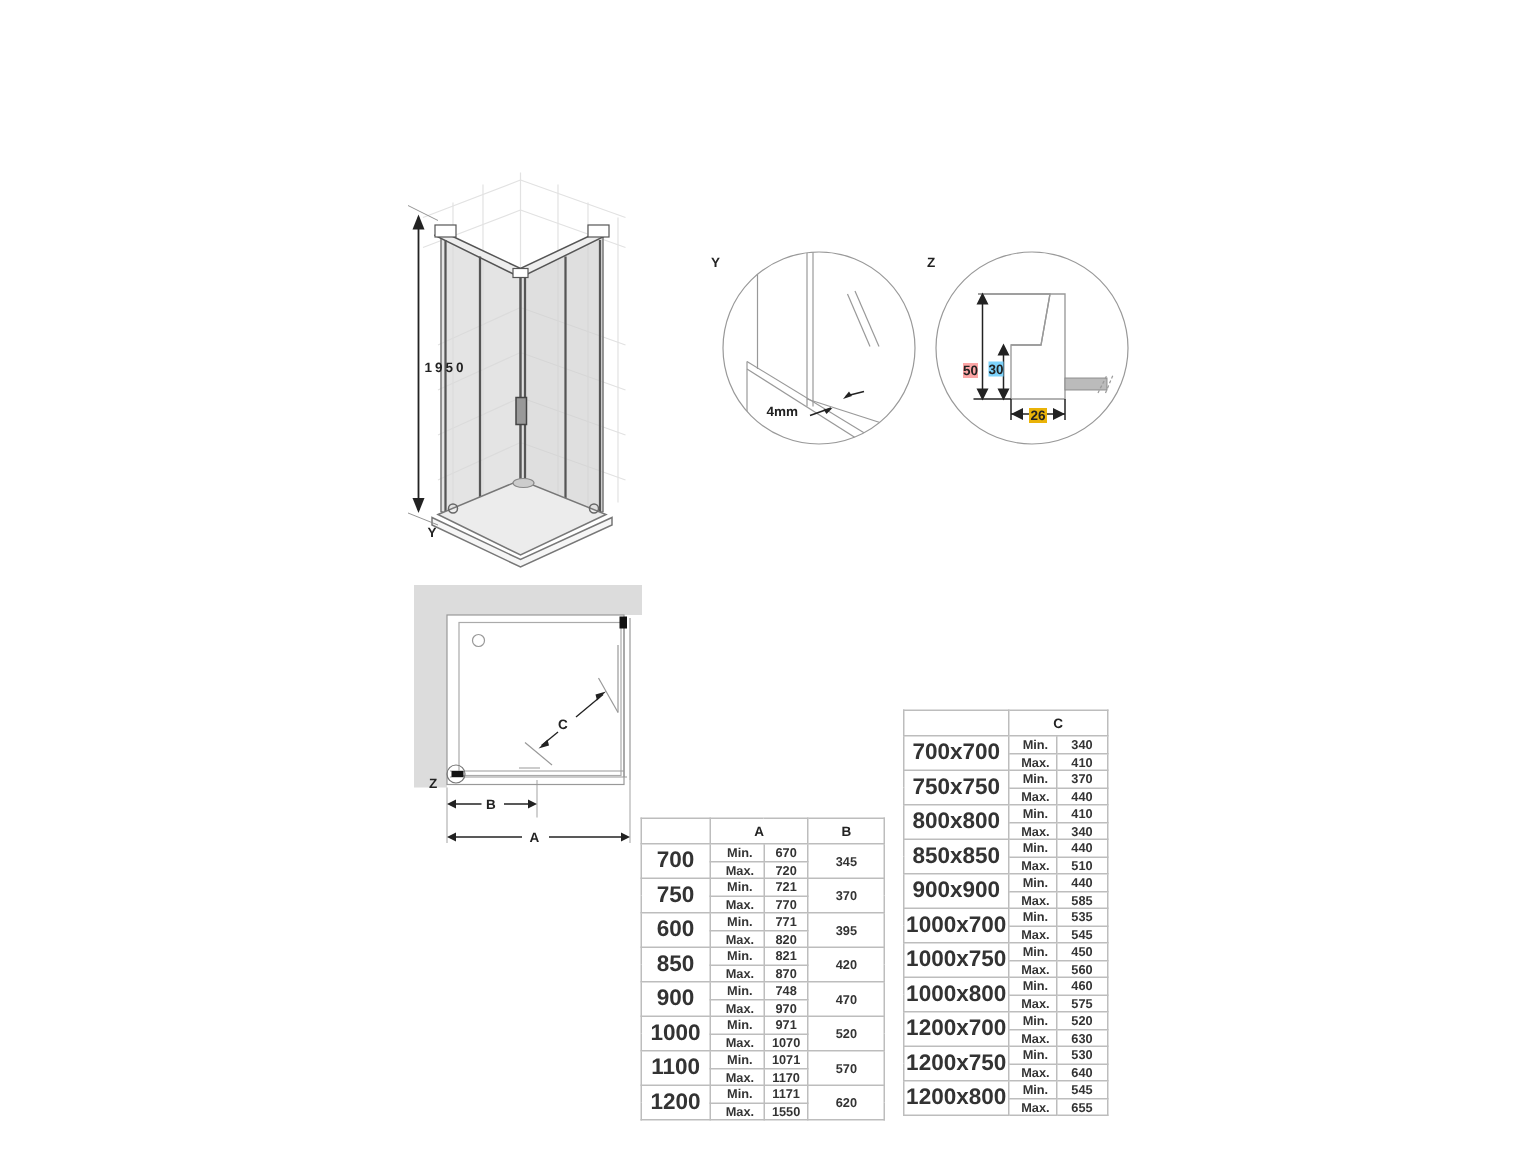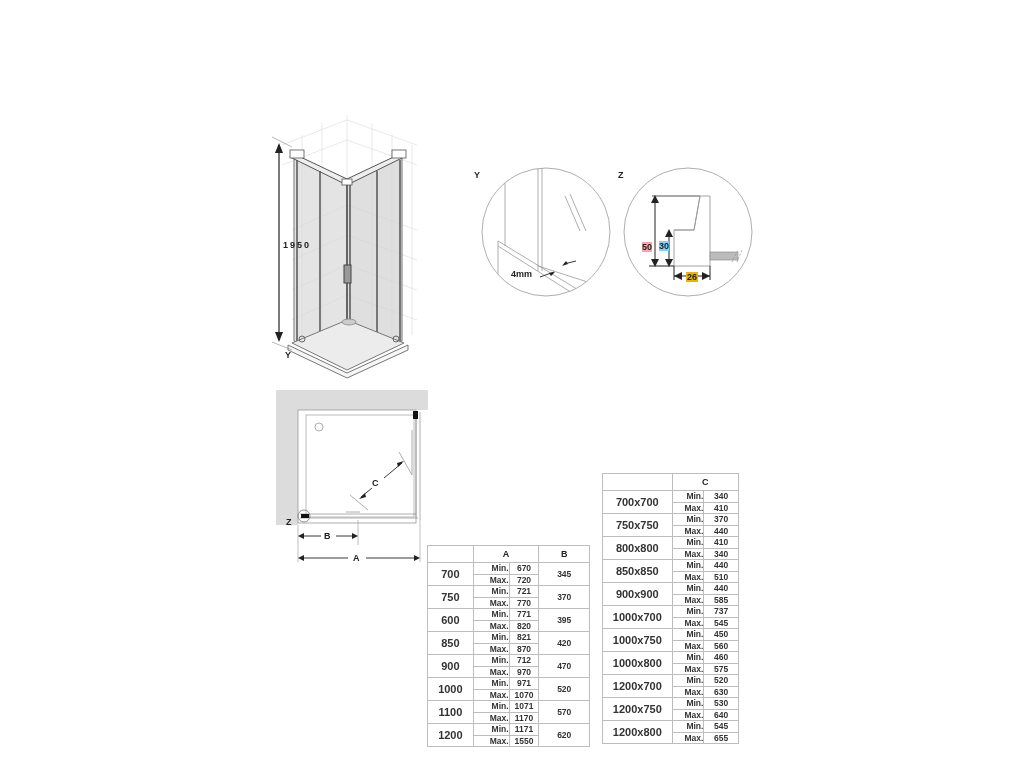--- a/index.html
+++ b/index.html
@@ -2,22 +2,22 @@
 <html><head>
 <meta charset="utf-8">
 <style>
   html, body { margin:0; padding:0; background:#ffffff; }
   body { width:1024px; height:768px; position:relative; overflow:hidden; font-family:"Liberation Sans", sans-serif; color:#222; }
   .abs { position:absolute; }
   .lbl { position:absolute; font-family:"Liberation Sans", sans-serif; font-weight:bold; font-size:9px; color:#222; }
   table.spec { position:absolute; border-collapse:collapse; font-family:"Liberation Sans", sans-serif; font-weight:bold; font-size:8.5px; color:#333; }
   table.spec td { border:1px solid #bdbdbd; padding:0; text-align:center; height:10.5px; line-height:10px; }
   table.spec td.hdr { height:16px; font-size:9px; color:#222; }
-  table.spec td.size { font-size:11px; }
-  table.spec td.mm { text-align:right; padding-left:4px; }
+  table.spec td.size { font-size:15px; }
+  table.spec td.mm { text-align:center; padding-left:4px; }
 </style>
 </head>
 <body>
 
 <div class="abs" style="left:262px;top:105px;width:170px;height:275px;">
   <svg width="170" height="275" viewBox="0 0 170 275">
 
     <g stroke="#e2e2e2" stroke-width="0.8" fill="none">
       <line x1="85" y1="10" x2="85" y2="80"></line>
       <line x1="60" y1="18" x2="60" y2="250"></line>
@@ -231,21 +231,21 @@
         <td>821</td>
         <td rowspan="2">420</td>
       </tr>
   <tr>
         <td class="mm">Max.</td>
         <td>870</td>
       </tr>
   <tr>
         <td rowspan="2" class="size">900</td>
         <td class="mm">Min.</td>
-        <td>712</td>
+        <td>748</td>
         <td rowspan="2">470</td>
       </tr>
   <tr>
         <td class="mm">Max.</td>
         <td>970</td>
       </tr>
   <tr>
         <td rowspan="2" class="size">1000</td>
         <td class="mm">Min.</td>
         <td>971</td>
@@ -330,21 +330,21 @@
         <td class="mm">Min.</td>
         <td>440</td>
       </tr>
   <tr>
         <td class="mm">Max.</td>
         <td>585</td>
       </tr>
   <tr>
         <td rowspan="2" class="size">1000x700</td>
         <td class="mm">Min.</td>
-        <td>737</td>
+        <td>535</td>
       </tr>
   <tr>
         <td class="mm">Max.</td>
         <td>545</td>
       </tr>
   <tr>
         <td rowspan="2" class="size">1000x750</td>
         <td class="mm">Min.</td>
         <td>450</td>
       </tr>

